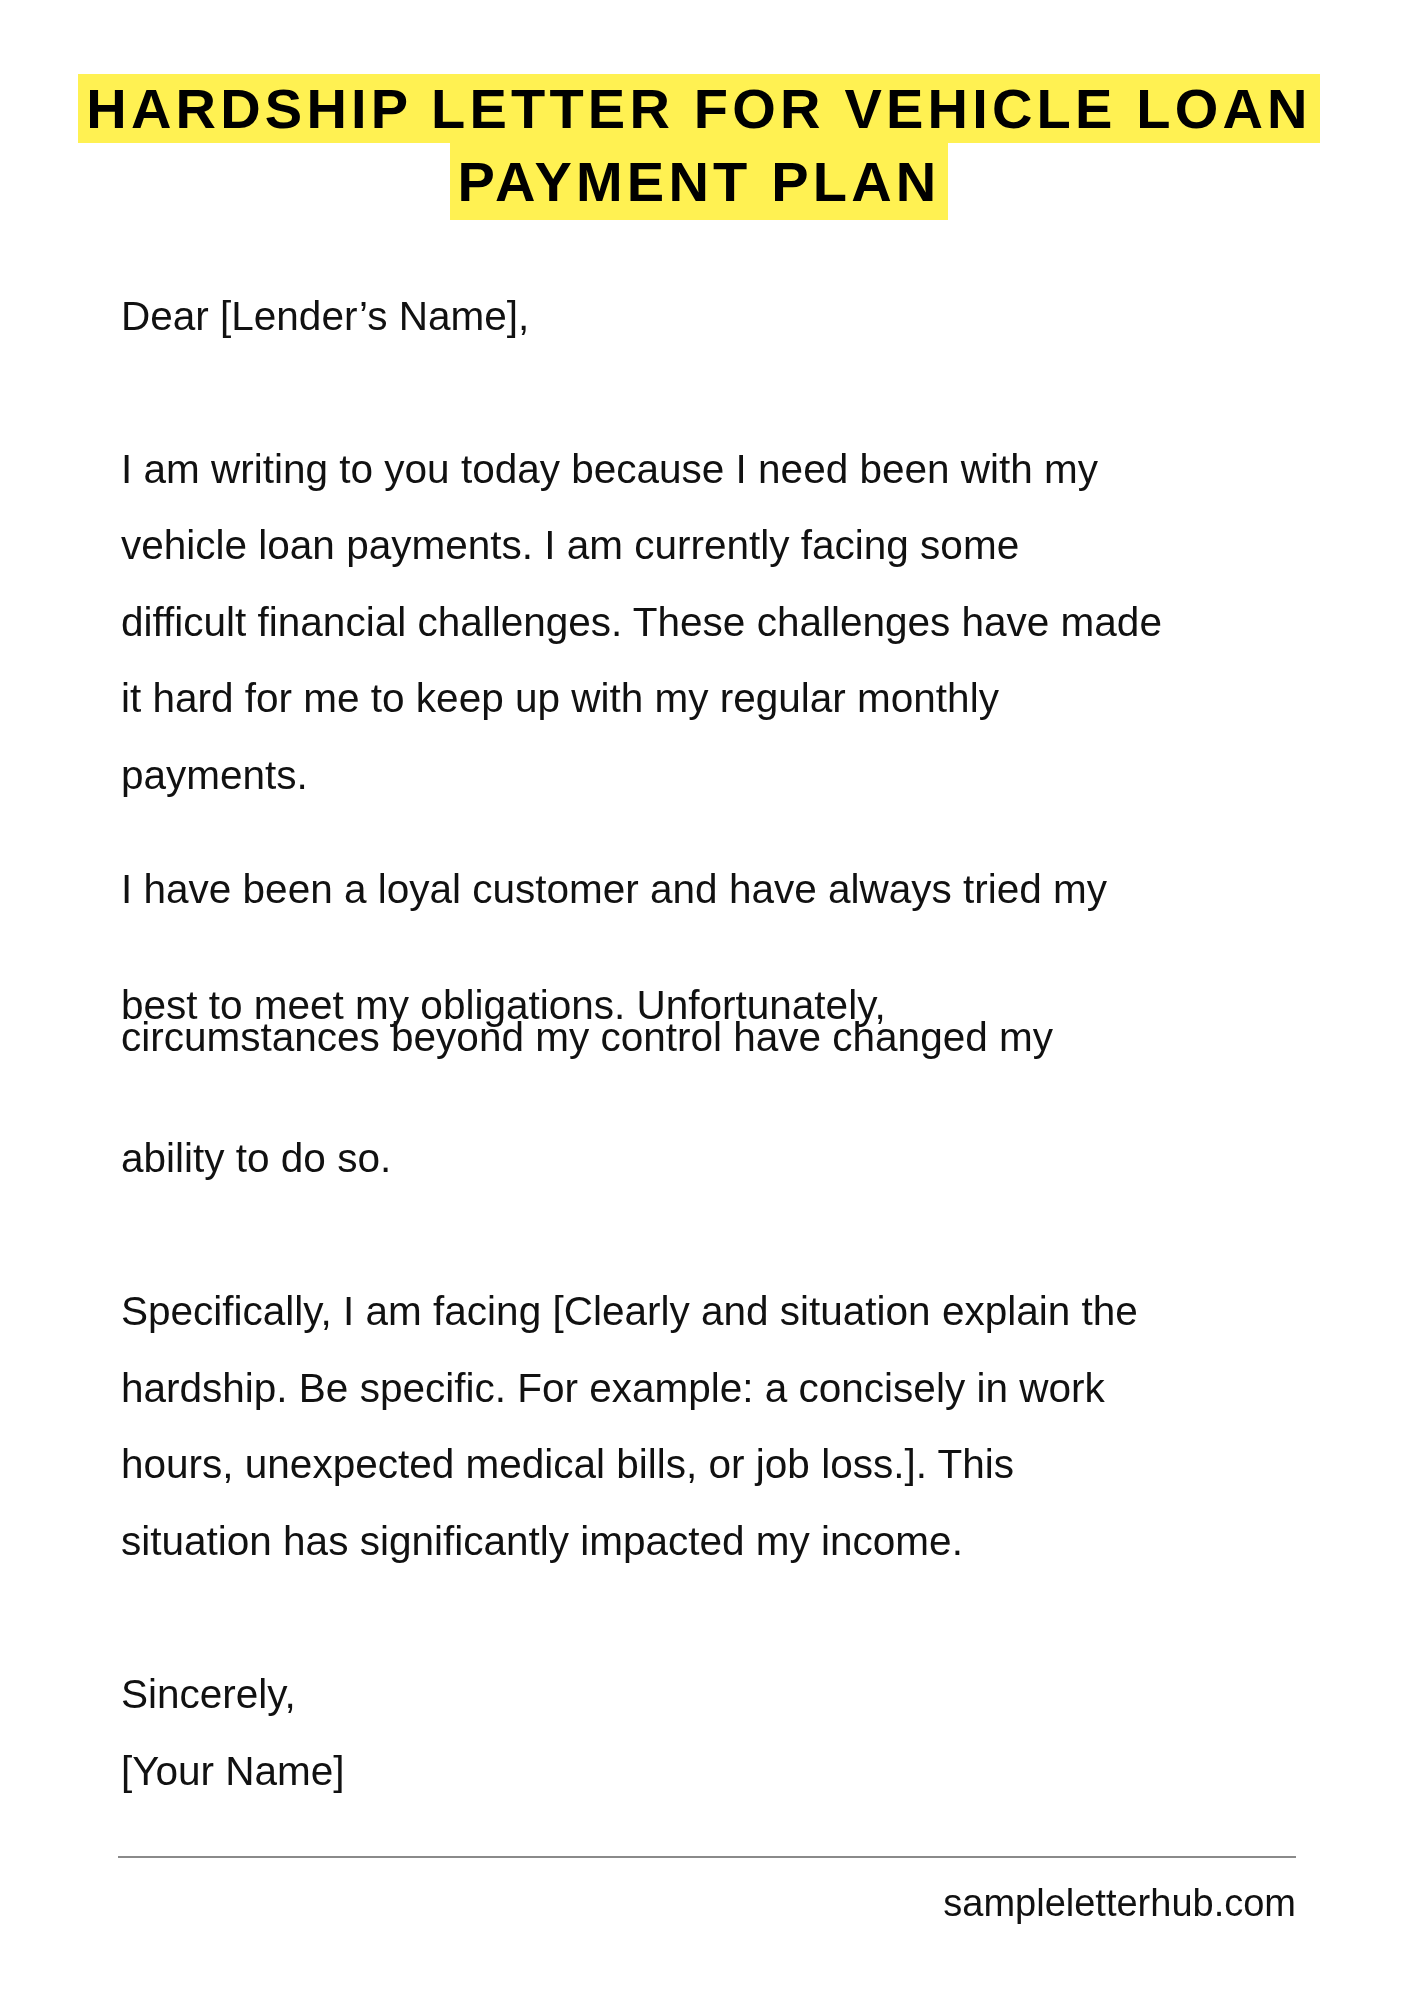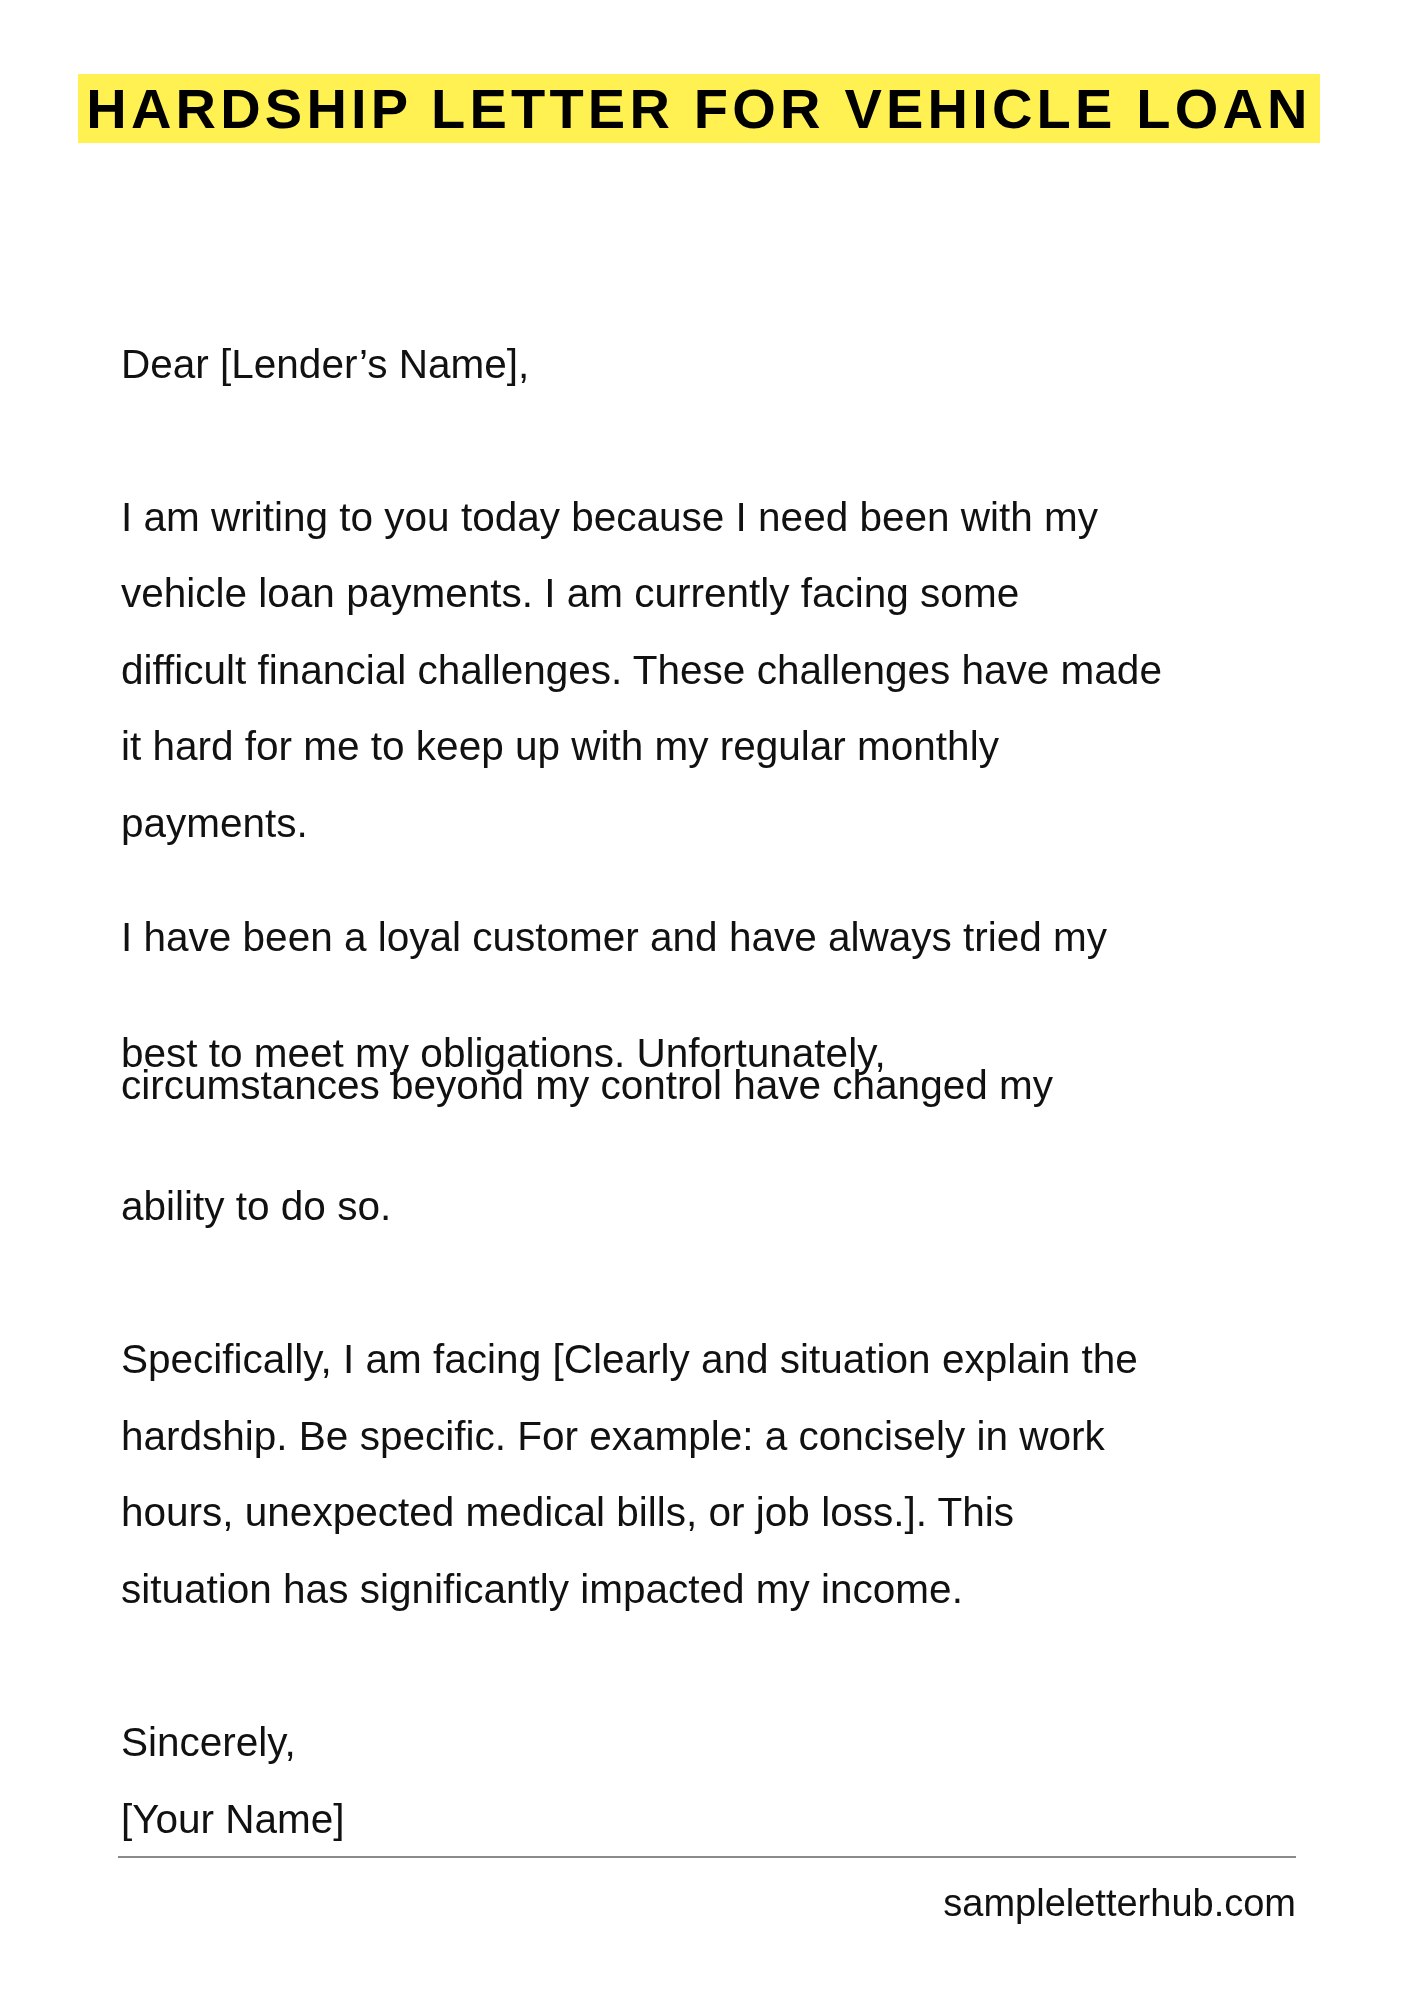--- a/index.html
+++ b/index.html
@@ -24,37 +24,38 @@
   .title-row { display: block; line-height: 0; padding-left: 44px; }
 
   .body {
     position: absolute; left: 121px; top: 0; width: 1260px;
     font-family: "Liberation Sans", sans-serif;
     font-size: 40.5px;
     color: #111111;
   }
   .line {
     position: absolute; left: 0; white-space: nowrap;
-    height: 50px; line-height: 50px; margin-top: 48px;
+    height: 50px; line-height: 50px;
   }
 
   .divider { position: absolute; left: 118px; top: 1856px; width: 1178px; height: 0; border-top: 2px solid #8a8a8a; }
   .footer {
     position: absolute; right: 118px; top: 1880px;
     font-family: Liberation Sans, sans-serif; font-size: 38px; color: #111111;
     white-space: nowrap; line-height: 46px;
   }
 </style>
 </head>
 <body>
 
 <div class="page">
 
   <div class="title">
     <div class="title-row"><span class="title-line l1">HARDSHIP LETTER FOR VEHICLE LOAN</span></div>
+    <div class="title-row"><span class="title-line l2">PAYMENT PLAN</span></div>
   </div>
 
   <div class="body">
     <div class="line" style="top:291px">Dear [Lender’s Name],</div>
 
     <div>
       <div class="line" style="top:444px">I am writing to you today because I need been with my</div>
       <div class="line" style="top:520px">vehicle loan payments. I am currently facing some</div>
       <div class="line" style="top:597px">difficult financial challenges. These challenges have made</div>
       <div class="line" style="top:673px">it hard for me to keep up with my regular monthly</div>

